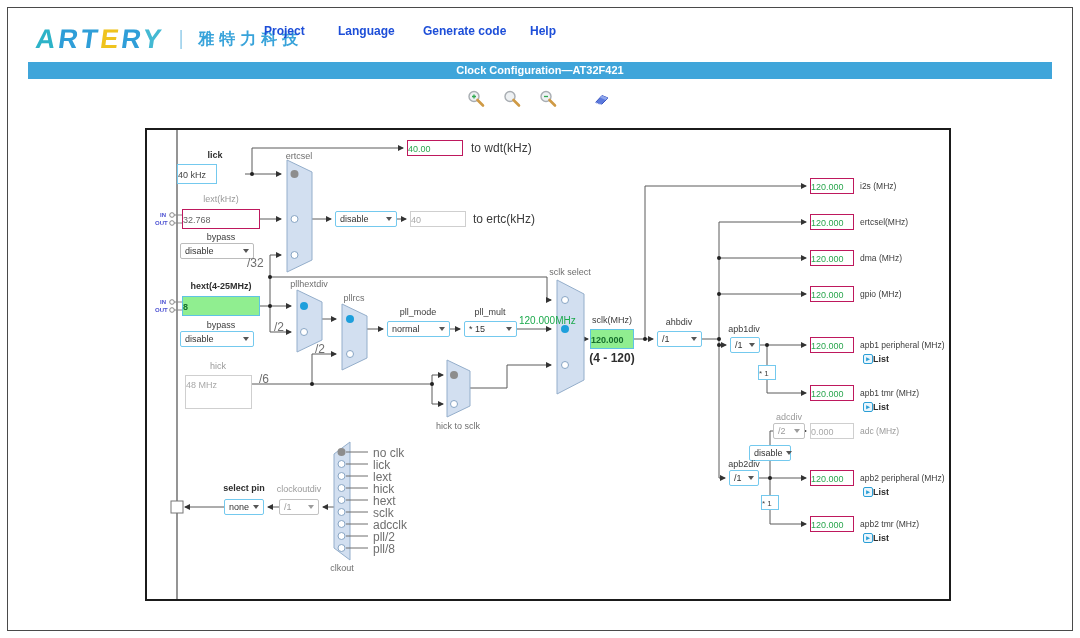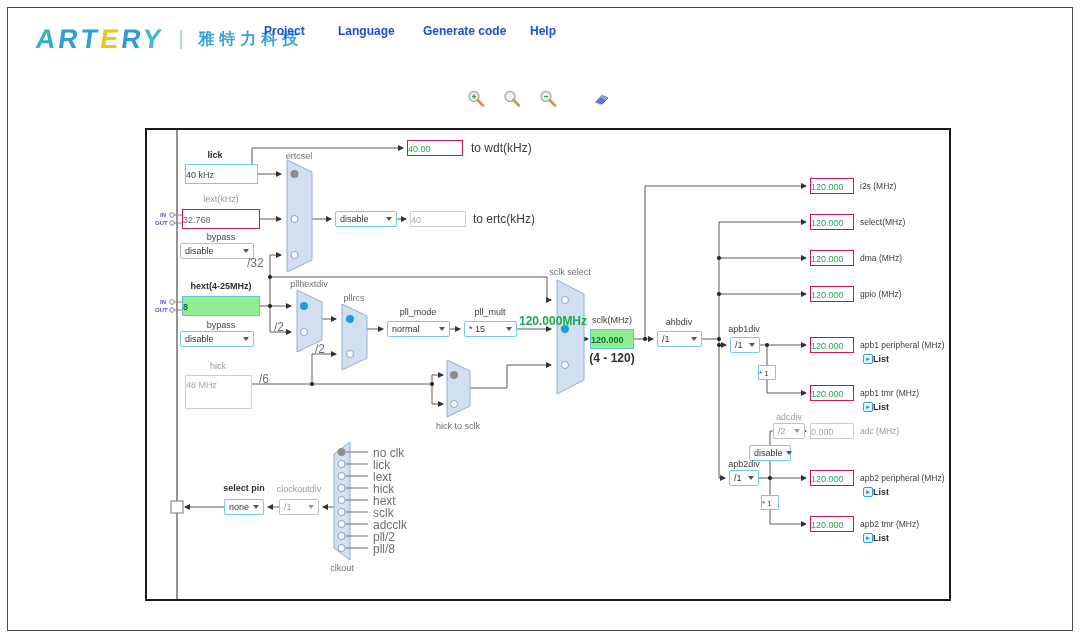--- a/index.html
+++ b/index.html
@@ -19,21 +19,21 @@
   
   #diagram{position:absolute;left:145px;top:128px;width:802px;height:469px;border:2px solid #1b1b1b;background:#fff;}
   #wires{position:absolute;left:0;top:0;}
   .lbl{position:absolute;font-size:9px;color:#3c3c3c;white-space:nowrap;line-height:10px;}
   .lbl.c{transform:translateX(-50%);}
   .lbl.b{font-weight:bold;color:#2e2e2e;}
   .lbl.g{color:#9a9a9a;}
   .lbl.mx{color:#6f6f6f;}
   .lbl.s8{font-size:12px;}
   .lbl.s85{font-size:8.5px;}
-  .lbl.grn{color:#1ba94c;font-weight:bold;font-size:12px;text-align:center;}
+  .lbl.grn{color:#1ba94c;font-weight:normal;font-size:10px;text-align:center;}
   .pinlbl{position:absolute;font-size:6px;font-weight:bold;color:#4b50d2;line-height:6px;}
   .vbox{position:absolute;border:1px solid #be185d;background:#fff;text-align:left;font-size:9px;color:#444;
     height:16px;line-height:16px;box-sizing:border-box;}
   .vbox.blue{border-color:#74c9ee;}
   .vbox.grnbg{background:#90ee90;border-color:#5fc3e4;color:#156e2d;font-weight:bold;}
   .vbox.grntx{color:#2aa64e;}
   .vbox.gray{color:#a8a8a8;border-color:#cfcfcf;}
   .dd{position:absolute;height:16px;box-sizing:border-box;border:1px solid #74c9ee;border-radius:2px;background:#fff;
     font-size:9px;color:#333;display:flex;align-items:center;justify-content:space-between;padding:0 4px;cursor:pointer;}
   .dd::after{content:"";width:0;height:0;border-left:3px solid transparent;border-right:3px solid transparent;
@@ -53,20 +53,21 @@
   <div class="logo">
     <span class="letters"><span style="color:#2db3c8">A</span><span style="color:#2f9ed8">R</span><span style="color:#2f9ed8">T</span><span style="color:#efc31e">E</span><span style="color:#2f9ed8">R</span><span style="color:#44b9d3">Y</span></span>
     <span class="sep">|</span>
     <span class="cn">雅特力科技</span>
   </div>
   <div class="menu-item" style="left:264px">Project</div>
   <div class="menu-item" style="left:338px">Language</div>
   <div class="menu-item" style="left:423px">Generate code</div>
   <div class="menu-item" style="left:530px">Help</div>
 
+  <div class="titlebar">Clock Configuration—AT32F421</div>
 
   <div class="toolbar">
     <svg class="tb" viewBox="0 0 20 20">
       <circle cx="8" cy="7.5" r="5" fill="#eef1f3" stroke="#a8adb2" stroke-width="1.4"></circle>
       <path d="M8,5.5 V9.5 M6,7.5 H10" stroke="#2fa84f" stroke-width="1.3"></path>
       <line x1="11.5" y1="11" x2="17" y2="16.5" stroke="#cf9a45" stroke-width="2.6" stroke-linecap="round"></line>
     </svg>
     <svg class="tb" viewBox="0 0 20 20">
       <circle cx="8" cy="7.5" r="5" fill="#eef1f3" stroke="#a8adb2" stroke-width="1.4"></circle>
       <line x1="11.5" y1="11" x2="17" y2="16.5" stroke="#cf9a45" stroke-width="2.6" stroke-linecap="round"></line>
@@ -212,21 +213,21 @@
       </g>
       <rect x="24" y="371" width="12" height="12" fill="#fff" stroke="#777"></rect>
     </svg>
 
     <div class="pinlbl" style="left:13px;top:82px">IN</div>
     <div class="pinlbl" style="left:8px;top:90px">OUT</div>
     <div class="pinlbl" style="left:13px;top:169px">IN</div>
     <div class="pinlbl" style="left:8px;top:177px">OUT</div>
 
     <div class="lbl c b" style="left:68px;top:20px">lick</div>
-    <div class="vbox blue" style="left:38px;top:34px;width:73px;height:20px;line-height:20px">40 kHz</div>
+    <div class="vbox blue" style="left:30px;top:34px;width:40px;height:20px;line-height:20px">40 kHz</div>
 
     <div class="vbox grntx" style="left:260px;top:10px;width:56px">40.00</div>
     <div class="lbl s8" style="left:324px;top:13px">to wdt(kHz)</div>
 
     <div class="lbl c mx" style="left:152px;top:21px">ertcsel</div>
     <div class="dd" style="left:188px;top:81px;width:62px">
         <span>disable</span>
       </div>
     <div class="vbox gray" style="left:263px;top:81px;width:56px">40</div>
     <div class="lbl s8" style="left:326px;top:84px">to ertc(kHz)</div>
@@ -272,21 +273,21 @@
     <div class="lbl c b s8" style="left:465px;top:223px">(4 - 120)</div>
 
     <div class="lbl c" style="left:532px;top:187px">ahbdiv</div>
     <div class="dd" style="left:510px;top:201px;width:45px">
         <span>/1</span>
       </div>
 
     <div class="vbox grntx" style="left:663px;top:48px;width:44px">120.000</div>
     <div class="lbl s85" style="left:713px;top:51px">i2s (MHz)</div>
     <div class="vbox grntx" style="left:663px;top:84px;width:44px">120.000</div>
-    <div class="lbl s85" style="left:713px;top:87px">select(MHz)</div>
+    <div class="lbl s85" style="left:713px;top:87px">ertcsel(MHz)</div>
     <div class="vbox grntx" style="left:663px;top:120px;width:44px">120.000</div>
     <div class="lbl s85" style="left:713px;top:123px">dma (MHz)</div>
     <div class="vbox grntx" style="left:663px;top:156px;width:44px">120.000</div>
     <div class="lbl s85" style="left:713px;top:159px">gpio (MHz)</div>
 
     <div class="lbl c" style="left:597px;top:194px">apb1div</div>
     <div class="dd" style="left:583px;top:207px;width:30px">
         <span>/1</span>
       </div>
     <div class="vbox blue s8" style="left:611px;top:235px;width:18px;height:15px;line-height:15px;font-size:8px">* 1</div>

